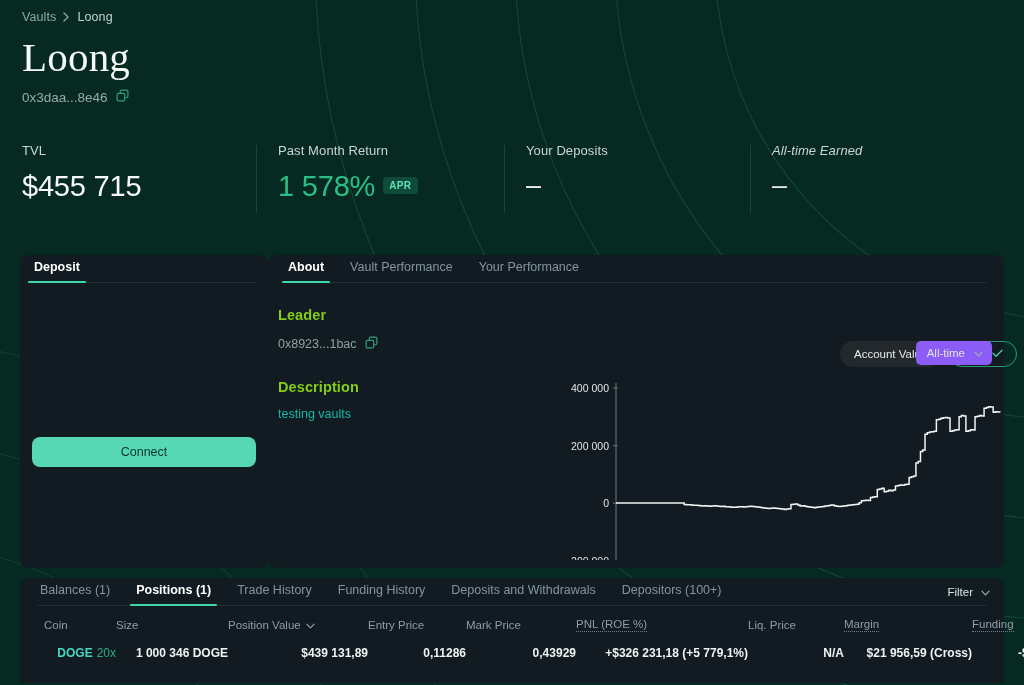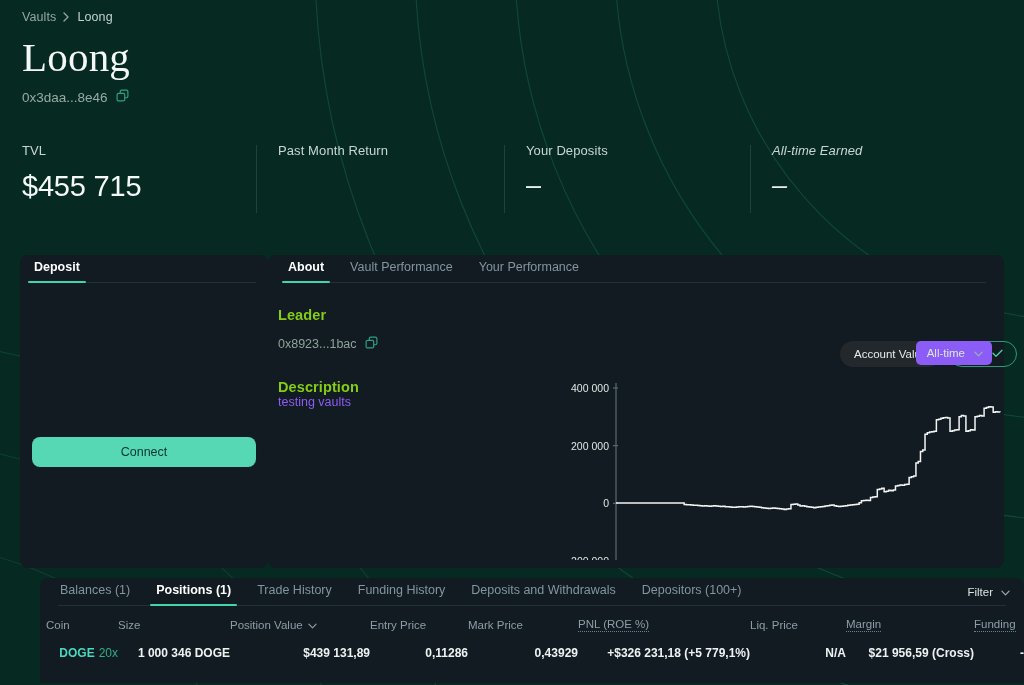--- a/index.html
+++ b/index.html
@@ -47,21 +47,21 @@
   .apr-badge {
     display: inline-block; vertical-align: 7px; margin-left: 8px;
     font-size: 10px; font-weight: 700; letter-spacing: .4px;
     color: #5fe3b0; background: #0f4b3a; border-radius: 4px; padding: 3px 6px 3px 6px;
   }
 
   
   .panel { position: absolute; background: #111b21; border-radius: 8px; z-index: 2; }
   #deposit-card { left: 20px; top: 255px; width: 248px; height: 313px; }
   #about-card  { left: 268px; top: 255px; width: 736px; height: 313px; }
-  #table-card  { left: 20px; top: 578px; width: 984px; height: 105px; border-radius: 8px 8px 0 0; margin-left: 20px; }
+  #table-card  { left: 20px; top: 578px; width: 984px; height: 105px; border-radius: 8px 8px 0 0; }
 
   
   .tabbar { position: relative; display: flex; align-items: flex-end; gap: 22px; padding: 0 12px; height: 28px; }
   .tabbar.pad-lg { padding: 0 18px; }
   .tabbar::after {
     content: ""; position: absolute; left: 12px; right: 12px; bottom: 0; height: 1px; background: #243038;
   }
   .tabbar.pad-lg::after { left: 18px; right: 18px; }
   .tab {
     position: relative; font-size: 12.5px; color: #8295a0; padding: 0 2px 9px 2px;
@@ -80,21 +80,21 @@
     background: #56d8b4; color: #10342c; border: 0; border-radius: 8px;
     font-family: "Liberation Sans", sans-serif; font-size: 12.5px; cursor: pointer;
   }
 
   
   .about-body { display: flex; height: 277px; }
   .about-left { width: 280px; padding: 24px 0 0 10px; }
   .sec-h { font-size: 14.5px; font-weight: 700; color: #84cc16; letter-spacing: .1px; }
   .sec-sub { margin-top: 13px; font-size: 12.5px; color: #8fa29c; display: flex; align-items: center; gap: 8px; }
   .sec-h.second { margin-top: 27px; }
-  .sec-txt { margin-top: 0; font-size: 12.5px; color: #8b5cf6; }
+  .sec-txt { margin-top: 12px; font-size: 12.5px; color: #14b8a6; }
 
   
   .chart-wrap { position: relative; flex: 1; }
   .chart-ctrls { position: absolute; left: 292px; top: 58px; display: flex; gap: 8px; z-index: 3; }
   .pill {
     font-size: 11.5px; border-radius: 14px; padding: 6px 13px; white-space: nowrap; cursor: pointer;
     border: 1px solid transparent; background: #23282c; color: #e6ecea;
   }
   .pill.sel { background: transparent; border-color: #2b9b7c; color: #49cfa6; display: flex; align-items: center; gap: 6px; }
   .range-sel {
@@ -110,21 +110,21 @@
   .tbl th {
     font-size: 11.5px; font-weight: 400; color: #8d9ea8; text-align: left;
     padding: 12px 0 0 0; white-space: nowrap;
   }
   .tbl td {
     font-size: 12px; font-weight: 700; color: #eef3f2; text-align: right;
     padding: 14px 0 0 0; white-space: nowrap;
   }
   .th-inner { display: inline-flex; align-items: center; gap: 5px; }
   .dotted { border-bottom: 1px dotted #6d8089; padding-bottom: 1px; }
-  .tbl-pad { padding: 0 6px; }
+  .tbl-pad { padding: 0 24px; }
   .c-coin { color: #49d8c0; }
   .c-lev { color: #2fae84; font-weight: 400; margin-left: 4px; }
   .c-green { color: #2fae84; font-weight: 400; }
   .c-pnl { color: #2fae84; font-weight: 400; }
   .c-red { color: #e8566f; font-weight: 400; }
   .filter-sel {
     position: absolute; right: 14px; top: 8px; display: flex; align-items: center; gap: 8px;
     font-size: 11.5px; color: #dbe5e2; cursor: pointer; z-index: 3;
   }
 </style>
@@ -170,20 +170,21 @@
     </div>
   </div>
 
   <div class="stats">
     <div class="stat">
       <div class="stat-label">TVL</div>
       <div class="stat-val">$455 715</div>
     </div>
     <div class="stat">
       <div class="stat-label">Past Month Return</div>
+      <div class="stat-val green"><span>1 578%</span><span class="apr-badge">APR</span></div>
     </div>
     <div class="stat">
       <div class="stat-label">Your Deposits</div>
       <div class="stat-val dash">–</div>
     </div>
     <div class="stat">
       <div class="stat-label">All-time Earned</div>
       <div class="stat-val dash">–</div>
     </div>
   </div>

